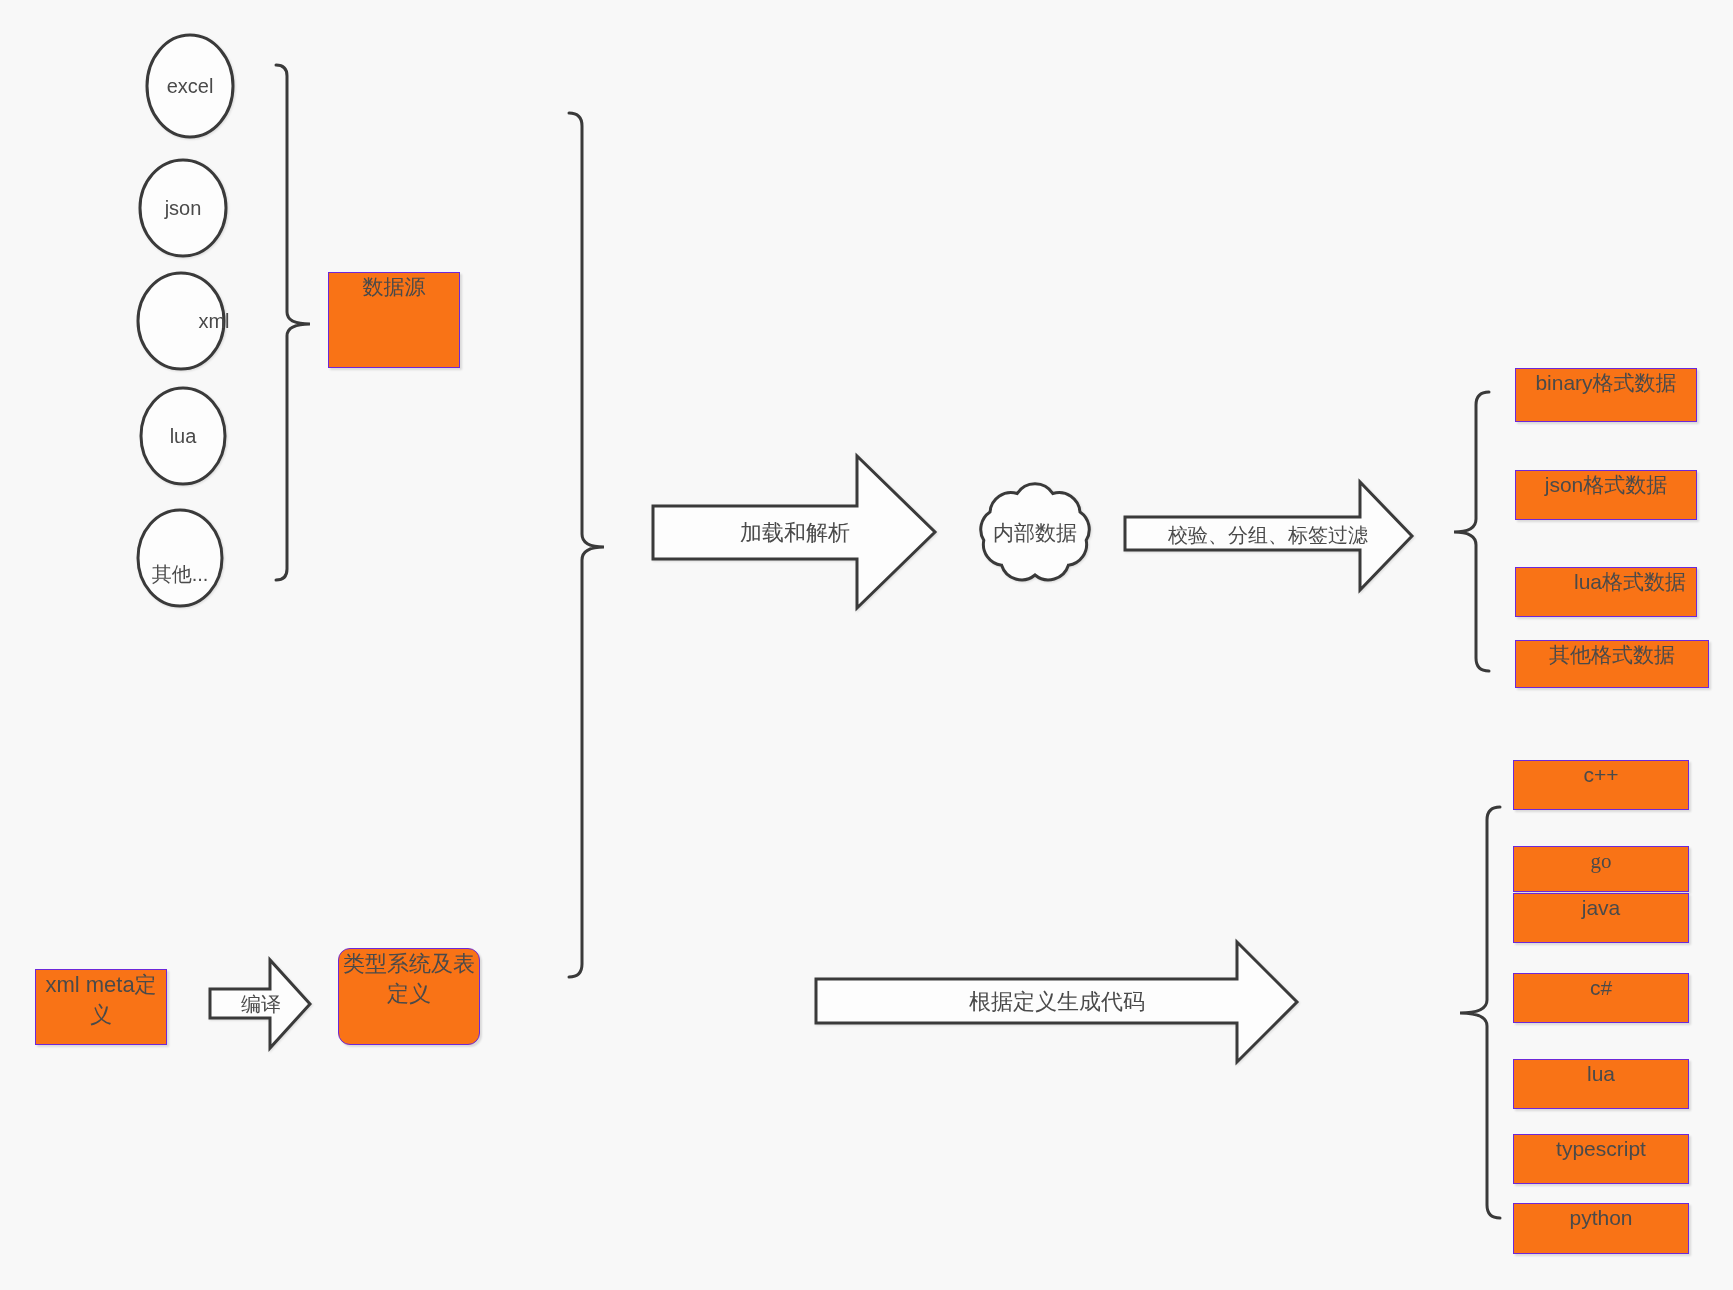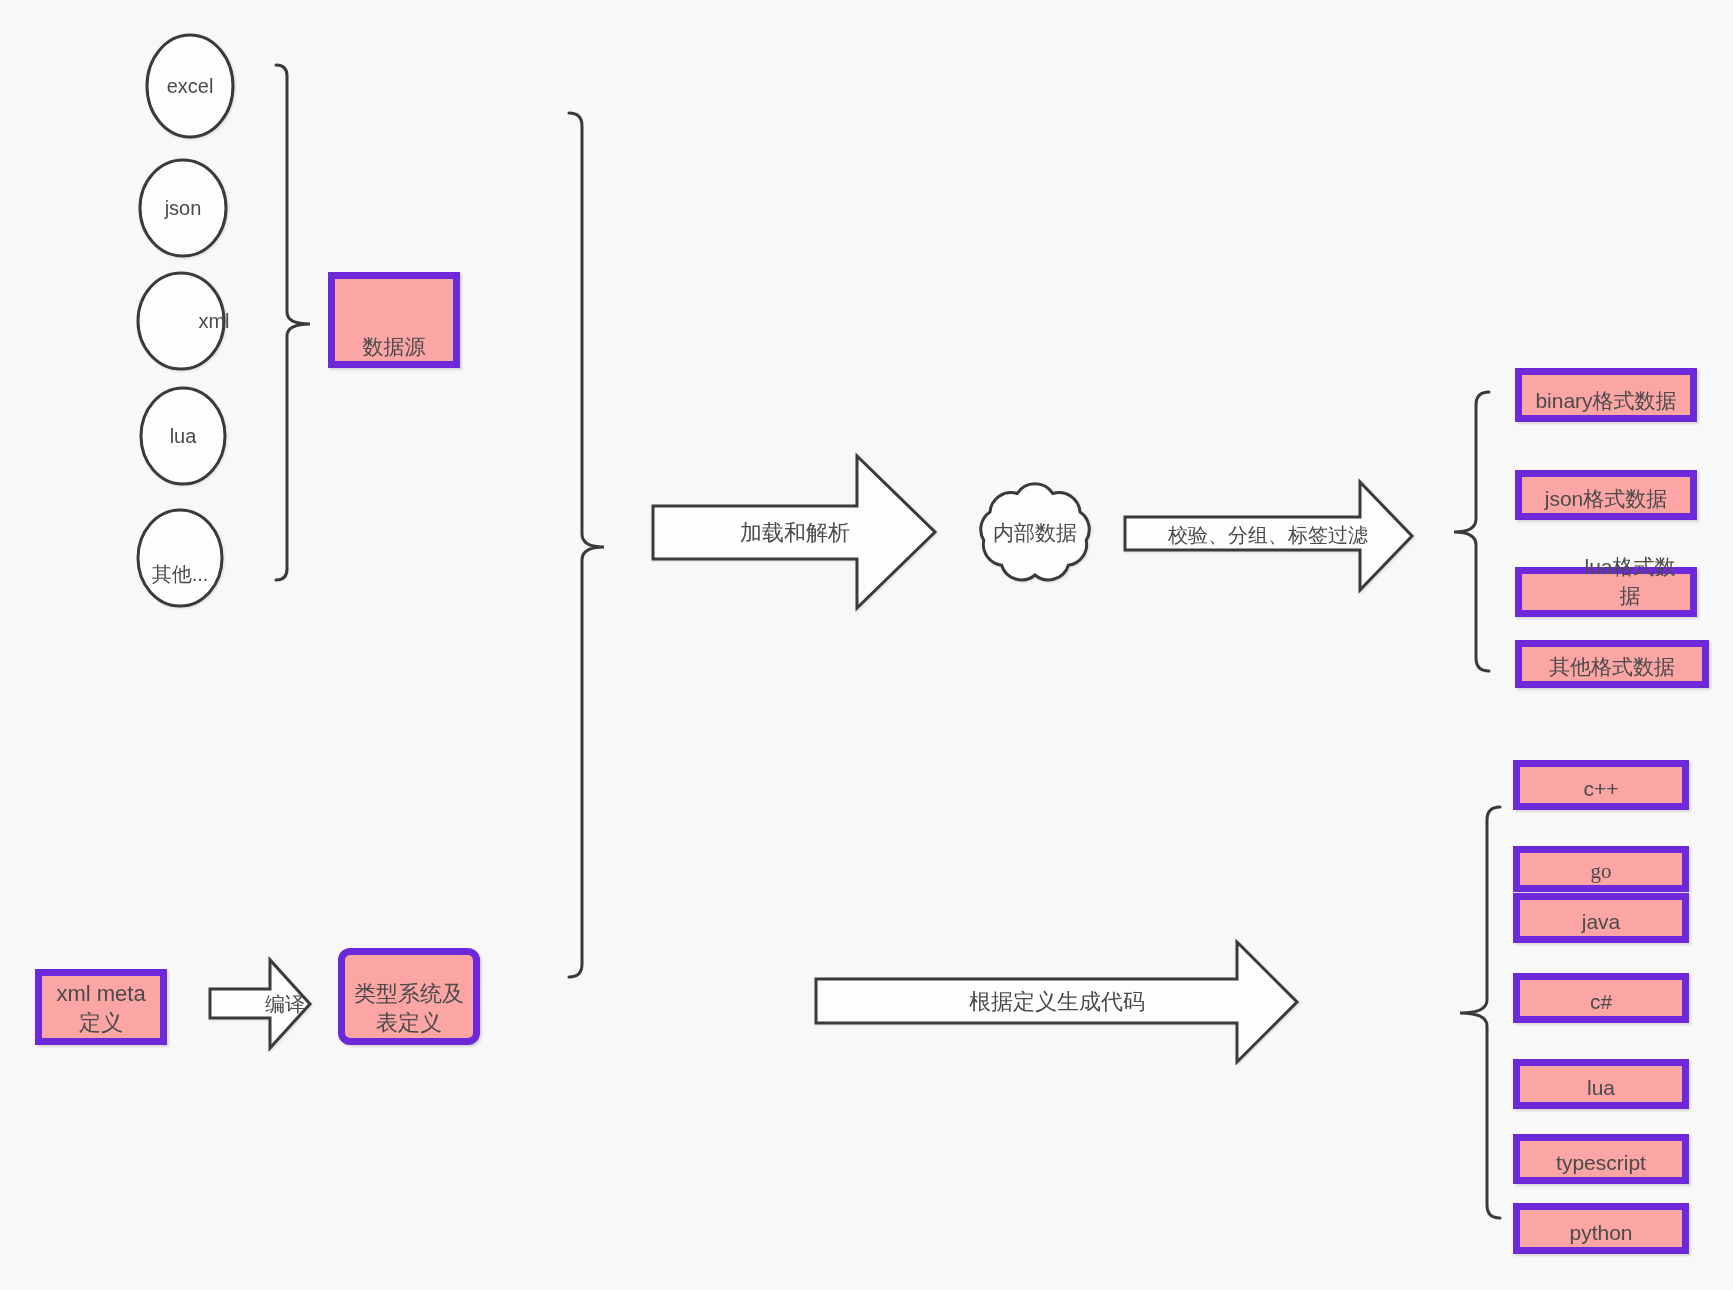--- a/index.html
+++ b/index.html
@@ -21,24 +21,24 @@
     white-space:nowrap;
     font-size:21px;
     color:#4a4a4a;
     text-align:center;
     line-height:1.3;
   }
   .lbl.small{font-size:20px;}
   .box{
     position:absolute;
     box-sizing:border-box;
-    background:#fca5a5;
-    border:7px solid #6d28d9;
+    background:#f97316;
+    border:1px solid #6d28d9;
     display:flex;
-    align-items:flex-end;
+    align-items:flex-start;
     justify-content:center;
     text-align:center;
     font-size:21px;
     line-height:1.35;
     color:#4a4a4a;
     box-shadow:2px 2px 2px rgba(0,0,0,0.12);
   }
   .box.rounded{border-radius:12px;}
   .box .wrap{white-space:normal;padding:0 4px;}
 </style>
@@ -89,21 +89,21 @@
   <div class="lbl small" style="left:183px;top:436px;">lua</div>
   <div class="lbl small" style="left:180px;top:558px;margin-top:16px;">其他...</div>
 
   <div class="box" style="left:328px;top:272px;width:132px;height:96px;">
     <span class="wrap">数据源</span>
   </div>
 
   <div class="lbl" style="left:795px;top:533px;font-size:22px;">加载和解析</div>
   <div class="lbl" style="left:1035px;top:533px;">内部数据</div>
   <div class="lbl small" style="left:1268px;top:535px;">校验、分组、标签过滤</div>
-  <div class="lbl small" style="left:261px;top:1004px;margin-left:24px;">编译</div>
+  <div class="lbl small" style="left:261px;top:1004px;">编译</div>
   <div class="lbl" style="left:1057px;top:1002px;font-size:22px;">根据定义生成代码</div>
 
   <div class="box" style="left:1515px;top:368px;width:182px;height:54px;">
     <span class="wrap">binary格式数据</span>
   </div>
   <div class="box" style="left:1515px;top:470px;width:182px;height:50px;">
     <span class="wrap">json格式数据</span>
   </div>
   <div class="box" style="left:1515px;top:567px;width:182px;height:50px;padding-left:48px;">
     <span class="wrap">lua格式数据</span>

